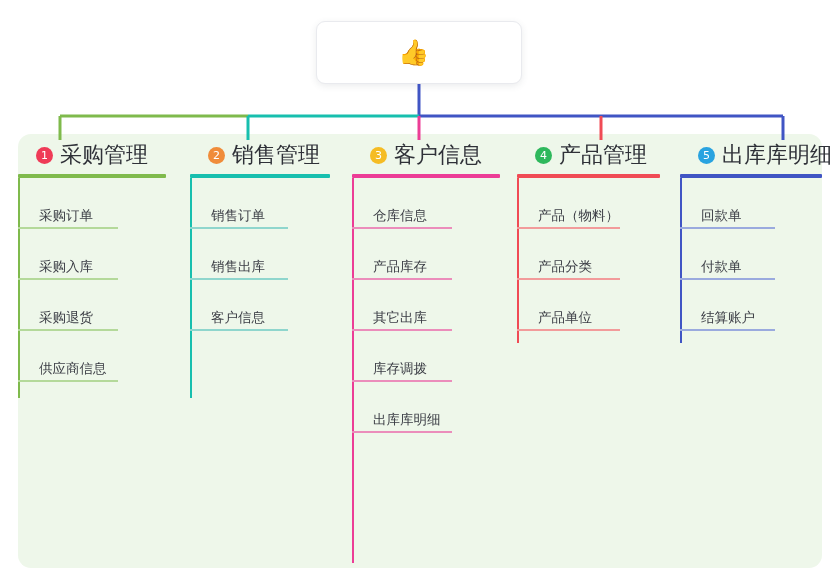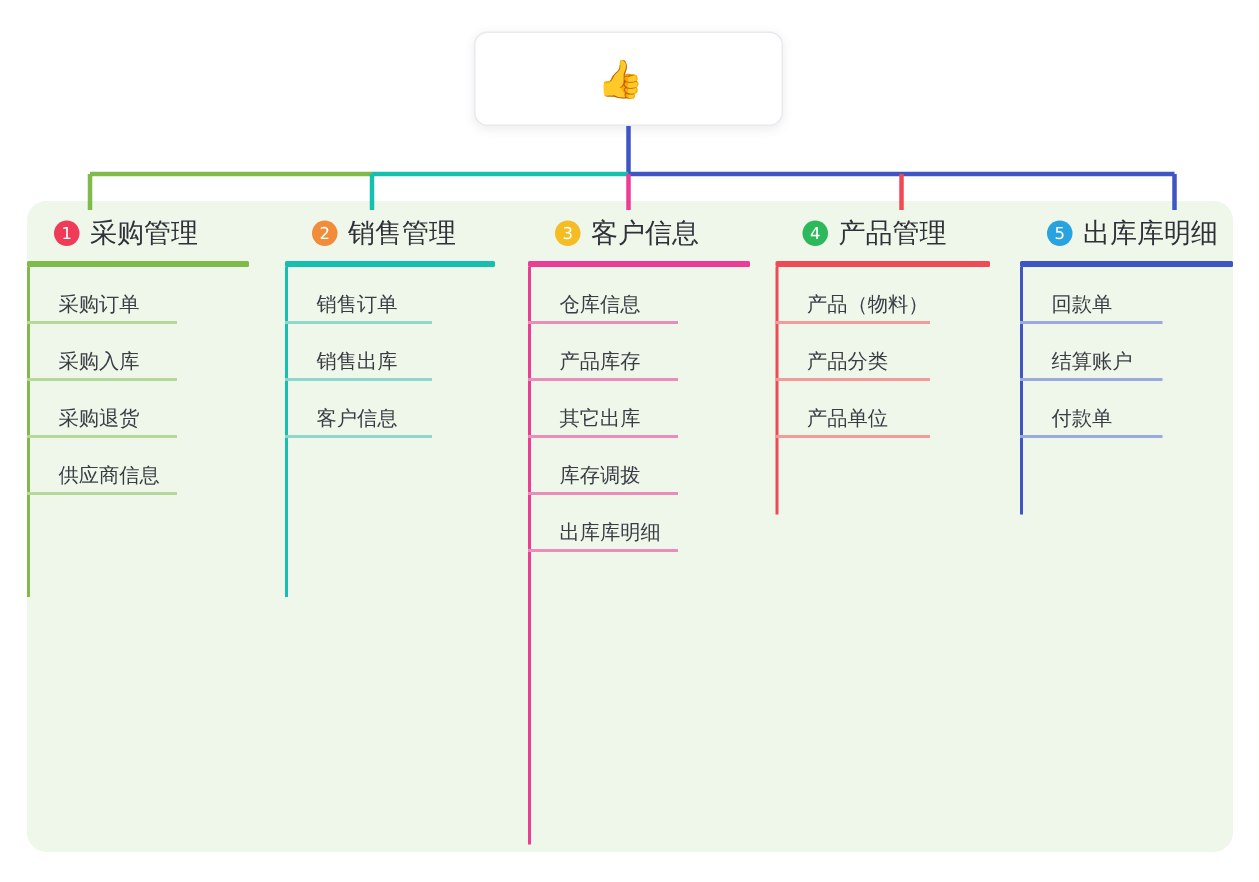--- a/index.html
+++ b/index.html
@@ -89,21 +89,21 @@
     border-radius: 50%;
     color: #ffffff;
     font-size: 11px;
     line-height: 17px;
     text-align: center;
     font-family: "DejaVu Sans", sans-serif;
     flex: 0 0 auto;
     margin-right: 7px;
   }
   .branch-label {
-    font-size: 18px;
+    font-size: 22px;
     color: #2f3138;
     white-space: nowrap;
   }
   .branch-rule {
     height: 4px;
     border-radius: 1px;
     margin-top: 7px;
   }
 
   .leaf-list {
@@ -111,21 +111,21 @@
     margin-top: 0;
   }
   .leaf-spine {
     position: absolute;
     left: 0;
     top: 0;
     width: 2px;
   }
   .leaf {
     position: relative;
-    height: 38px;
+    height: 51px;
     box-sizing: border-box;
     padding-left: 21px;
     display: flex;
     align-items: flex-end;
   }
   .leaf-text {
     font-size: 13.5px;
     color: #3a3c44;
     white-space: nowrap;
     padding-bottom: 4px;
@@ -269,24 +269,24 @@
           <span class="branch-label">出库库明细</span>
         </div>
         <div class="branch-rule" style="background: rgb(64, 85, 196); width: 142px;"></div>
         <div class="leaf-list">
           <div class="leaf-spine" style="background: rgb(64, 85, 196); height: 165px;"></div>
           <div class="leaf">
             <span class="leaf-text">回款单</span>
             <div class="leaf-rule" style="background: rgb(154, 170, 222); width: 95px;"></div>
           </div>
           <div class="leaf">
+            <span class="leaf-text">付款单</span>
+            <div class="leaf-rule" style="background: rgb(154, 170, 222); width: 95px;"></div>
+          </div>
+          <div class="leaf">
             <span class="leaf-text">结算账户</span>
             <div class="leaf-rule" style="background: rgb(154, 170, 222); width: 95px;"></div>
           </div>
-          <div class="leaf">
-            <span class="leaf-text">付款单</span>
-            <div class="leaf-rule" style="background: rgb(154, 170, 222); width: 95px;"></div>
-          </div>
         </div>
       </div>
     </div>
 
 </div>
 
 </body></html>

